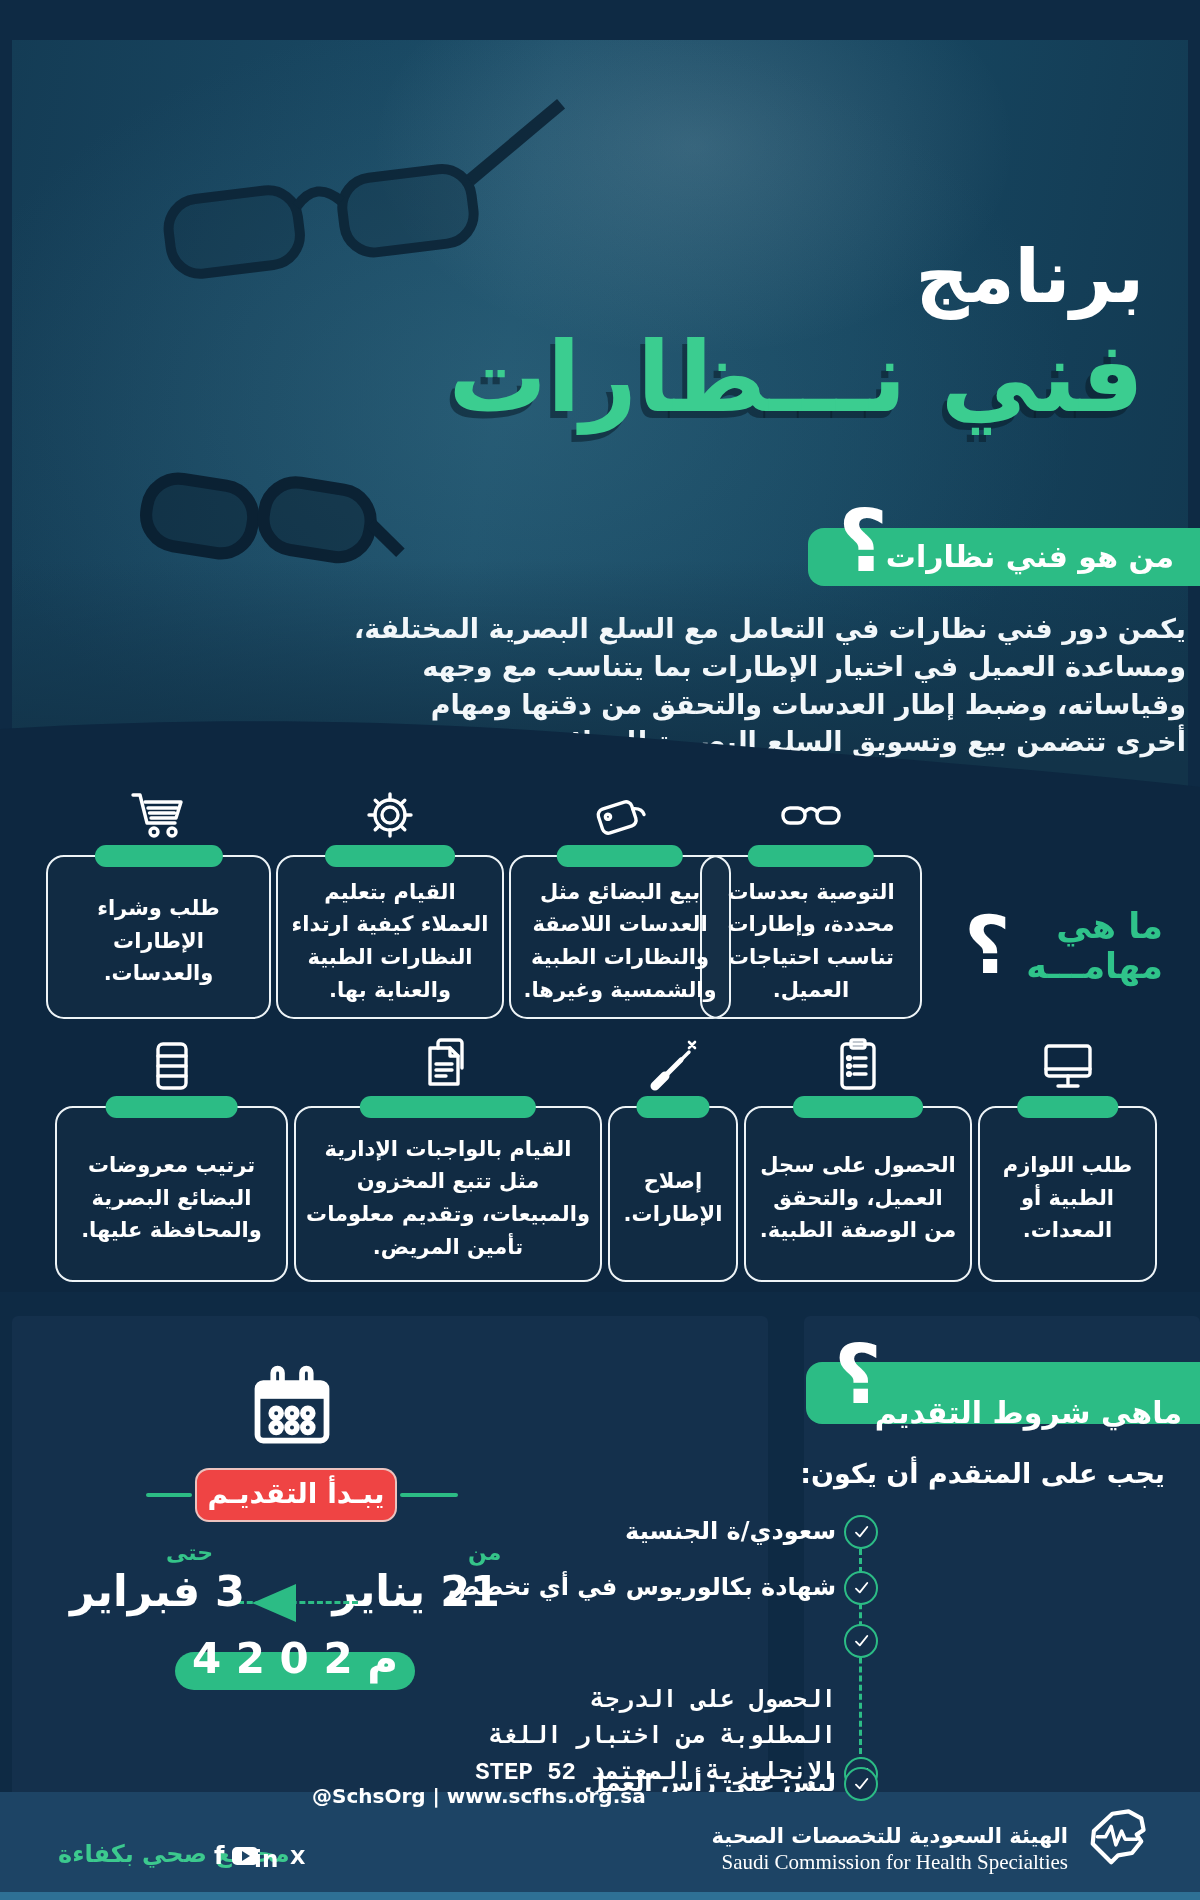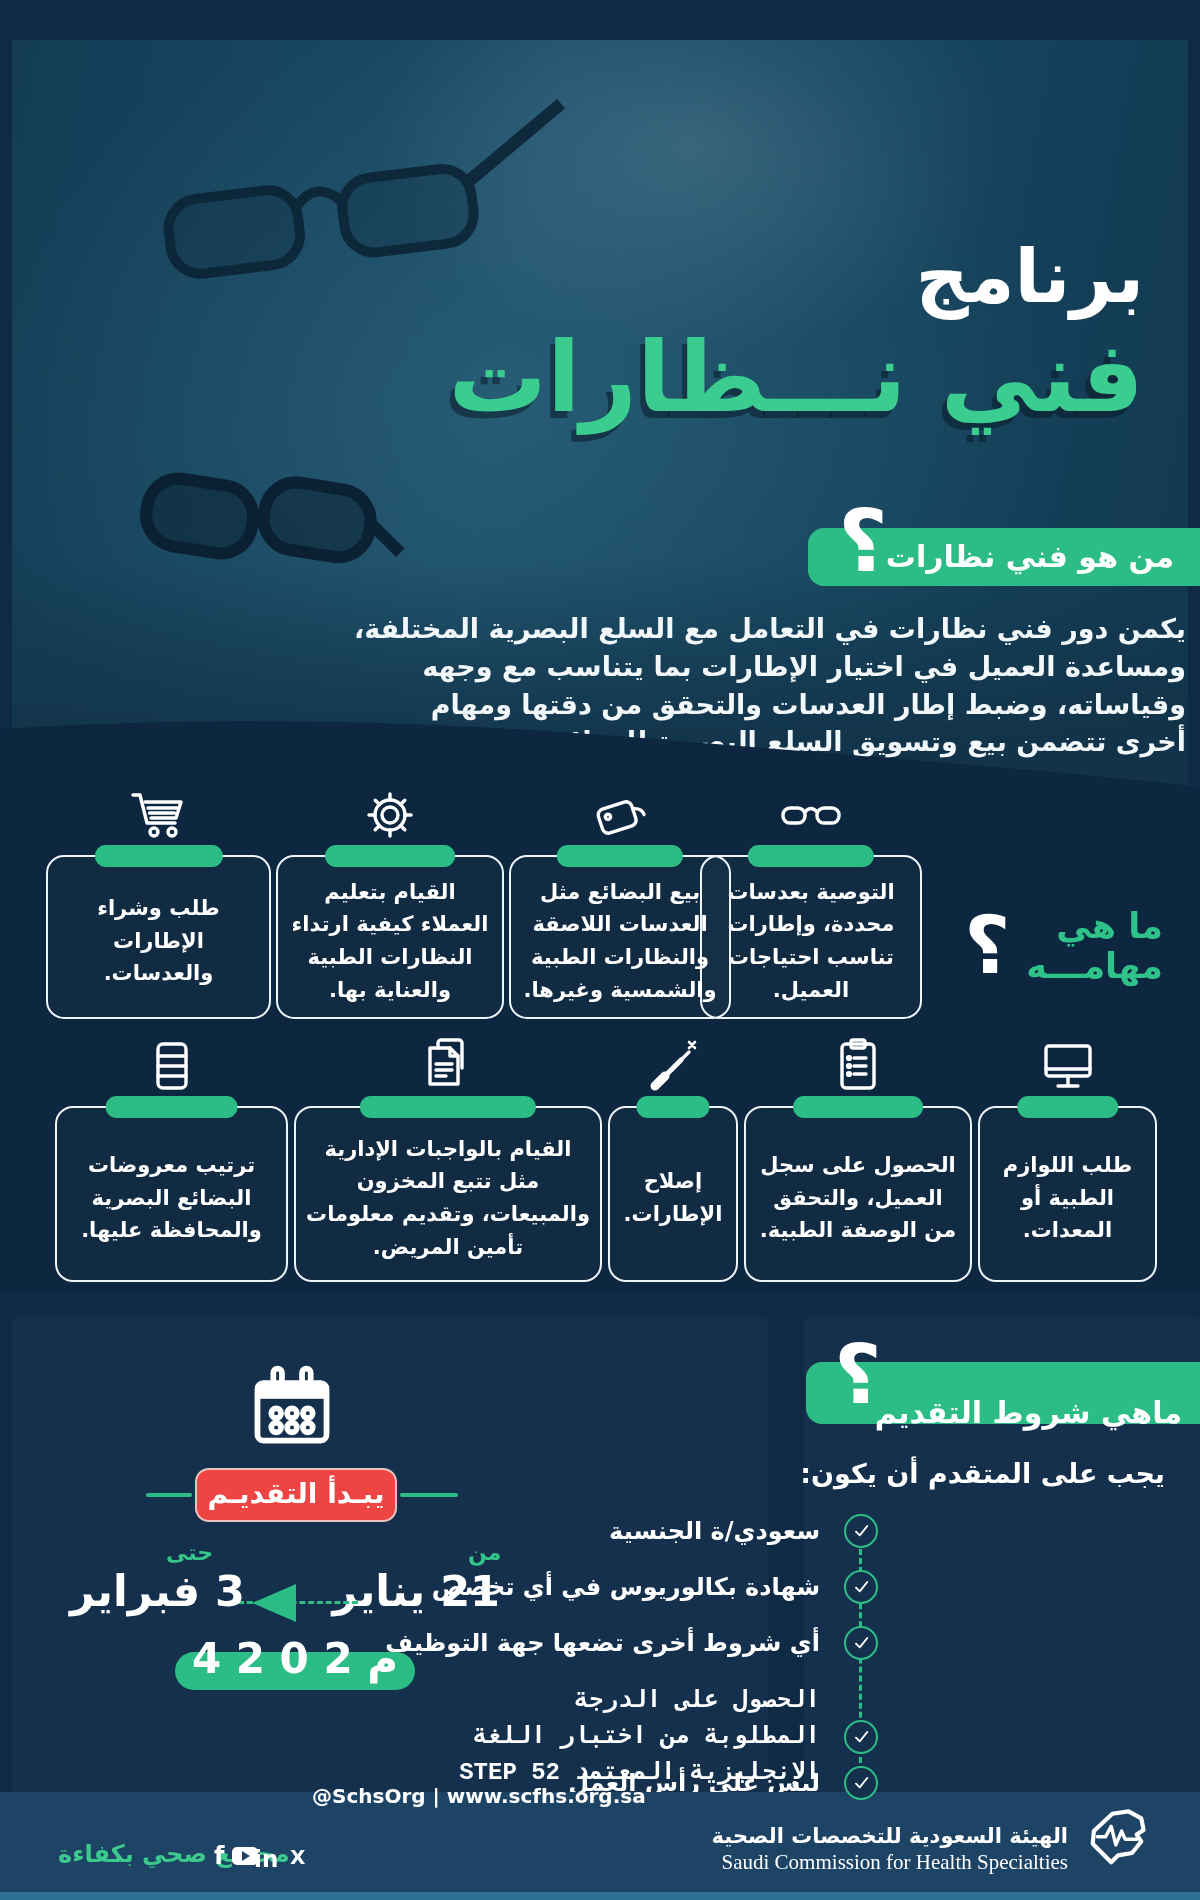--- a/index.html
+++ b/index.html
@@ -77,21 +77,21 @@
     border-bottom:19px solid transparent;}
   .year-pill{left:175px;top:1652px;width:240px;height:38px;background:#2cbc85;border-radius:19px;}
   .year-txt{left:175px;top:1634px;width:240px;text-align:center;color:#fff;
     font-size:42px;font-weight:bold;direction:ltr;letter-spacing:3px;white-space:nowrap;}
 
   
   .req-intro{right:35px;top:1458px;color:#fff;font-size:27px;font-weight:bold;
     direction:rtl;text-align:right;}
   .req-line{left:859px;top:1540px;height:232px;border-left:3px dashed #2cbc85;}
   .req-item{position:absolute;right:322px;display:flex;direction:rtl;
-    align-items:center;gap:24px;}
+    align-items:flex-end;gap:8px;}
   .req-circle{width:30px;height:30px;border:2.5px solid #2cbc85;border-radius:50%;
     background:#14304c;flex:0 0 auto;display:flex;align-items:center;justify-content:center;z-index:2;}
   .req-circle svg{width:20px;height:20px;stroke:#fff;fill:none;stroke-width:3;
     stroke-linecap:round;stroke-linejoin:round;}
   .req-item .rtxt{color:#fff;font-size:24px;font-weight:700;text-align:right;
     white-space:nowrap;line-height:1.5;margin-top:1px;}
   .req-item .rtxt.wide{white-space:normal;width:362px;font-family:Liberation Mono, monospace;}
 
   
   .footer{left:0;top:1792px;width:1200px;height:100px;background:#1d4465;}
@@ -323,21 +323,20 @@
         </svg>
       </span>
     <span class="rtxt">شهادة بكالوريوس في أي تخصص</span>
   </div>
   <div class="req-item" style="top:1624px;">
     <span class="req-circle">
         <svg viewBox="0 0 32 32">
           <polyline points="8,17 14,23 26,8"></polyline>
         </svg>
       </span>
-    <span class="rtxt">أي شروط أخرى تضعها جهة التوظيف</span>
   </div>
   <div class="req-item" style="top:1682px;">
     <span class="req-circle">
         <svg viewBox="0 0 32 32">
           <polyline points="8,17 14,23 26,8"></polyline>
         </svg>
       </span>
     <span class="rtxt wide">الحصول على الدرجة المطلوبة من اختبار اللغة الإنجليزية المعتمد STEP 52</span>
   </div>
   <div class="req-item" style="top:1764px;">

